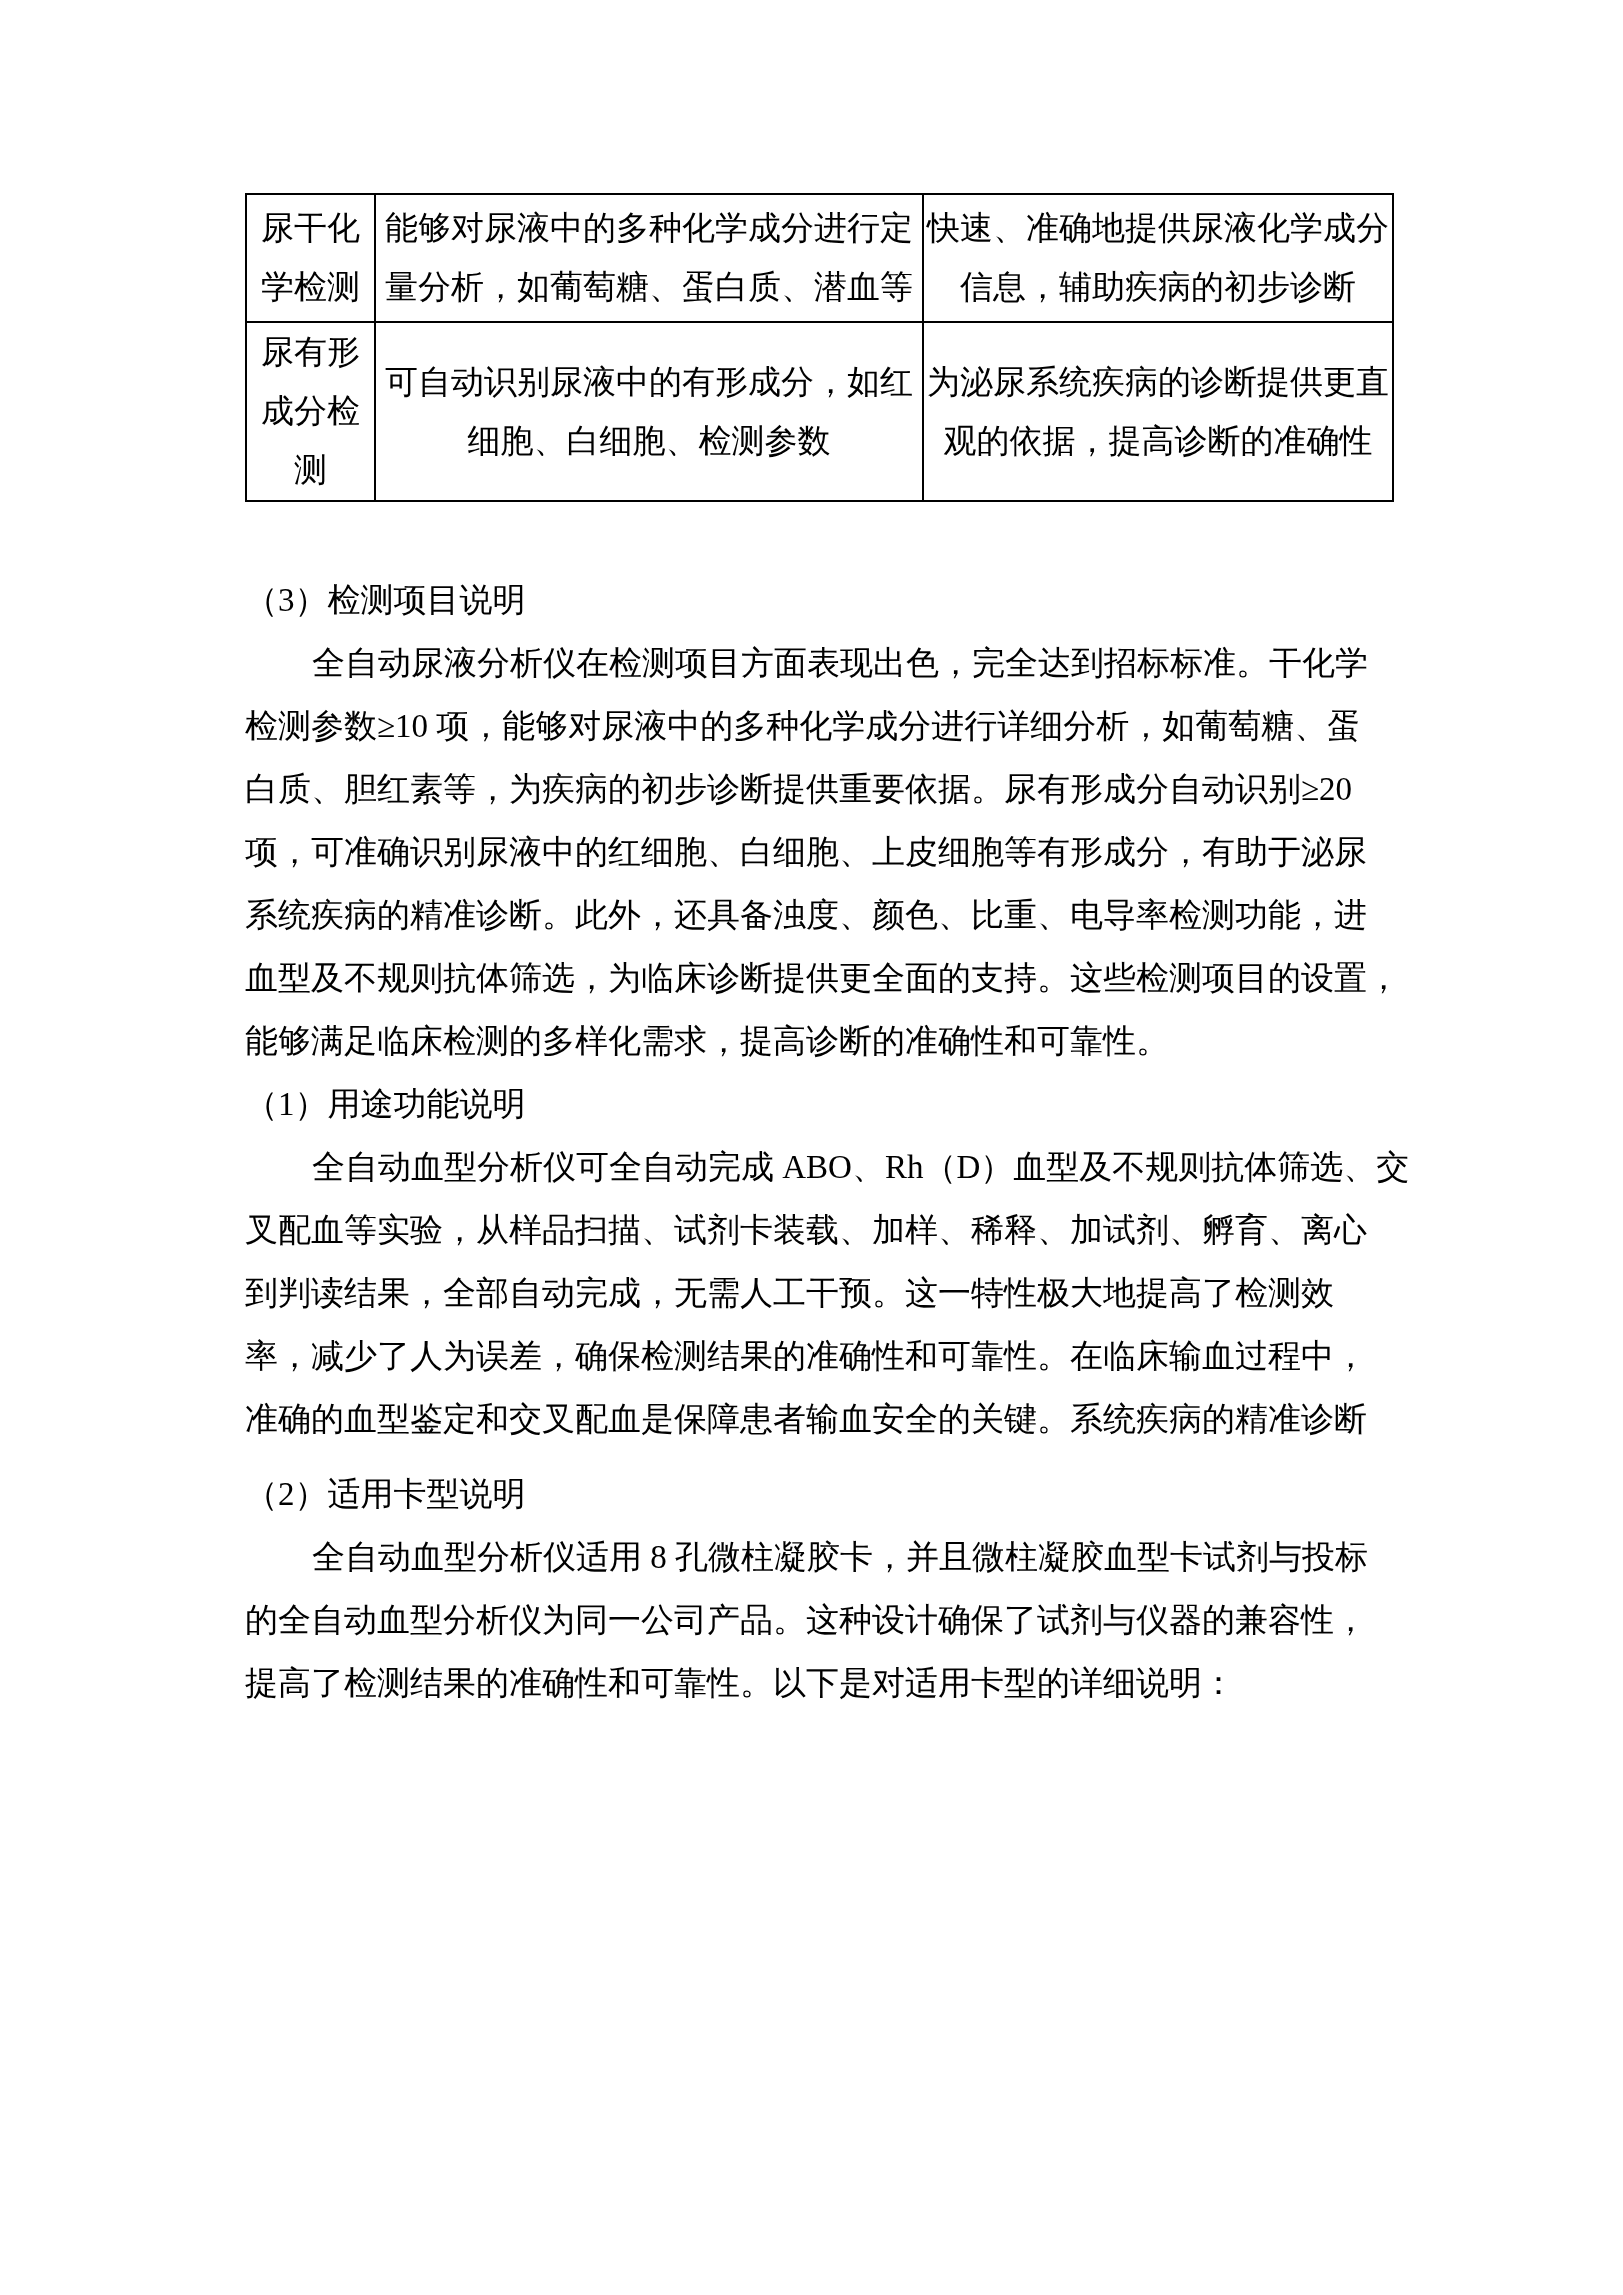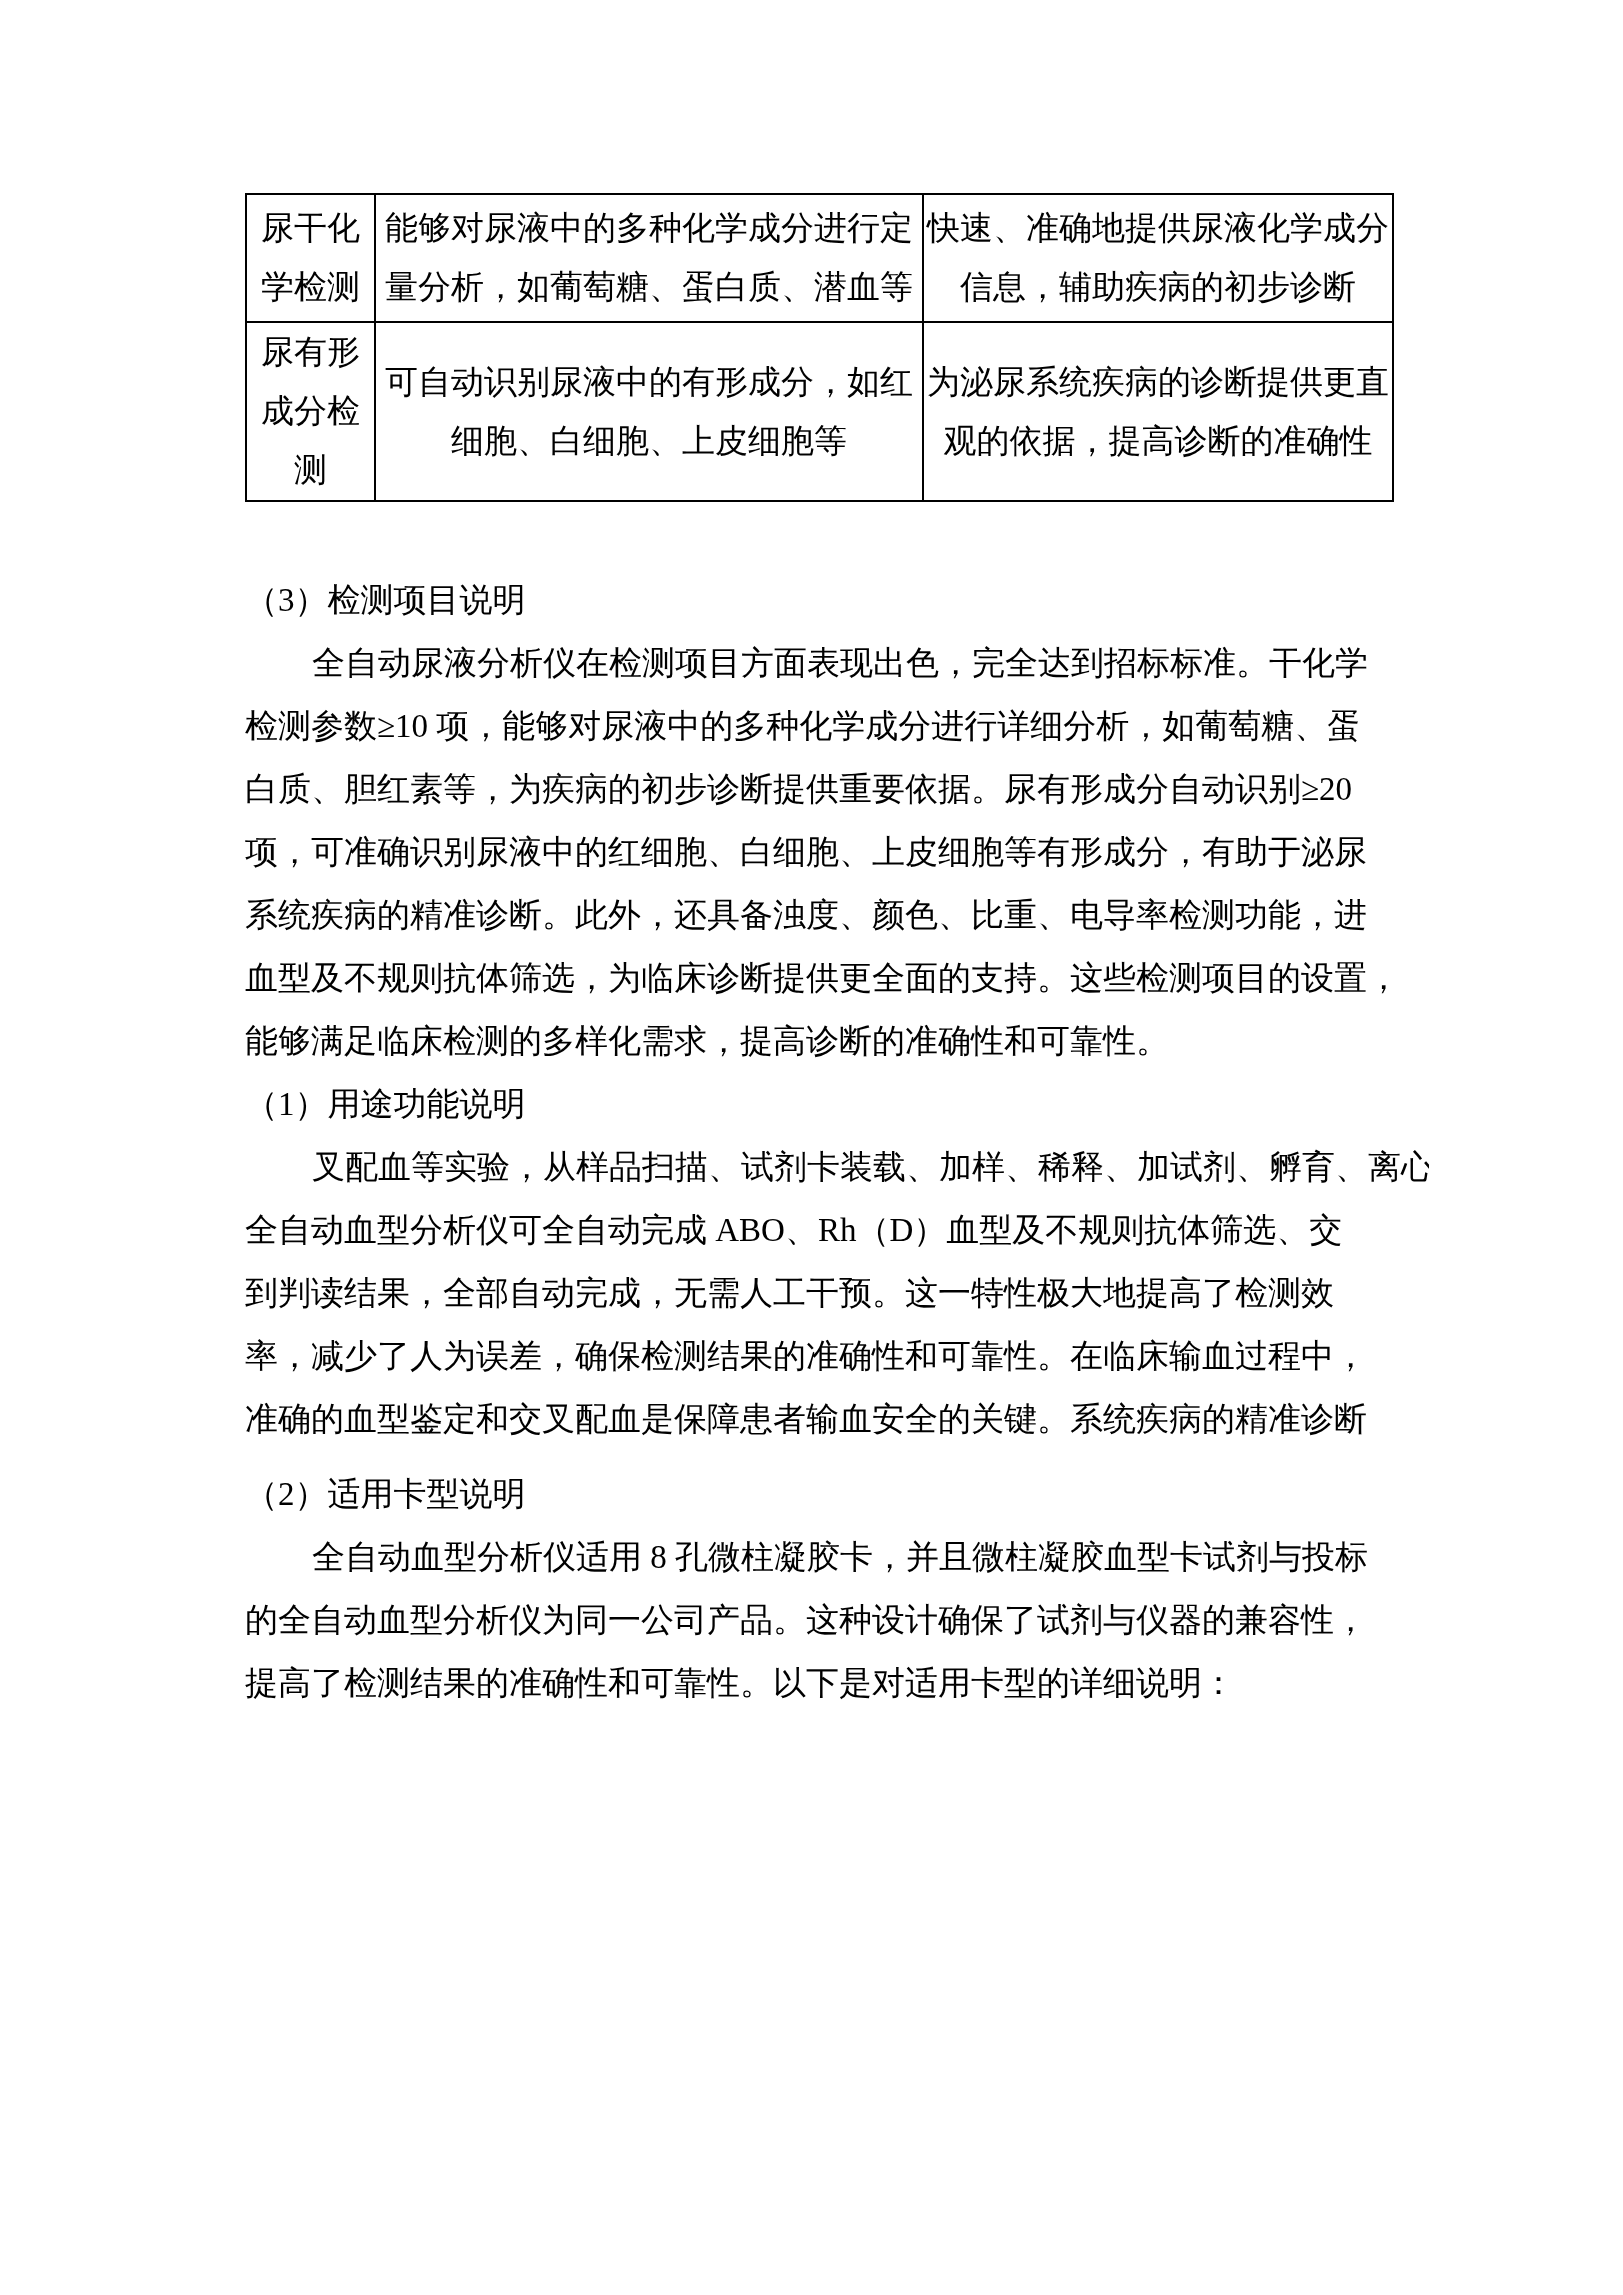--- a/index.html
+++ b/index.html
@@ -91,21 +91,21 @@
           </td>
       </tr>
       <tr class="row-2">
         <td>
             <div class="tline">尿有形</div>
             <div class="tline">成分检</div>
             <div class="tline last">测</div>
           </td>
         <td>
             <div class="tline">可自动识别尿液中的有形成分，如红</div>
-            <div class="tline last">细胞、白细胞、上皮细胞等</div>
+            <div class="tline last">细胞、白细胞、检测参数</div>
           </td>
         <td>
             <div class="tline">为泌尿系统疾病的诊断提供更直</div>
             <div class="tline last">观的依据，提高诊断的准确性</div>
           </td>
       </tr>
     </tbody>
   </table>
 
   <div class="heading" id="heading-detection">（3）检测项目说明</div>
@@ -117,22 +117,22 @@
       <div class="tline">项，可准确识别尿液中的红细胞、白细胞、上皮细胞等有形成分，有助于泌尿</div>
       <div class="tline">系统疾病的精准诊断。此外，还具备浊度、颜色、比重、电导率检测功能，进</div>
       <div class="tline">血型及不规则抗体筛选，为临床诊断提供更全面的支持。这些检测项目的设置，</div>
       <div class="tline last">能够满足临床检测的多样化需求，提高诊断的准确性和可靠性。</div>
     </div>
 
 
   <div class="heading" id="heading-usage">（1）用途功能说明</div>
 
   <div class="para">
+      <div class="tline">全自动血型分析仪可全自动完成 ABO、Rh（D）血型及不规则抗体筛选、交</div>
       <div class="tline">叉配血等实验，从样品扫描、试剂卡装载、加样、稀释、加试剂、孵育、离心</div>
-      <div class="tline">全自动血型分析仪可全自动完成 ABO、Rh（D）血型及不规则抗体筛选、交</div>
       <div class="tline">到判读结果，全部自动完成，无需人工干预。这一特性极大地提高了检测效</div>
       <div class="tline">率，减少了人为误差，确保检测结果的准确性和可靠性。在临床输血过程中，</div>
       <div class="tline">准确的血型鉴定和交叉配血是保障患者输血安全的关键。系统疾病的精准诊断</div>
     </div>
 
   <div class="heading" id="heading-cardtype">（2）适用卡型说明</div>
 
   <div class="para">
       <div class="tline">全自动血型分析仪适用 8 孔微柱凝胶卡，并且微柱凝胶血型卡试剂与投标</div>
       <div class="tline">的全自动血型分析仪为同一公司产品。这种设计确保了试剂与仪器的兼容性，</div>

